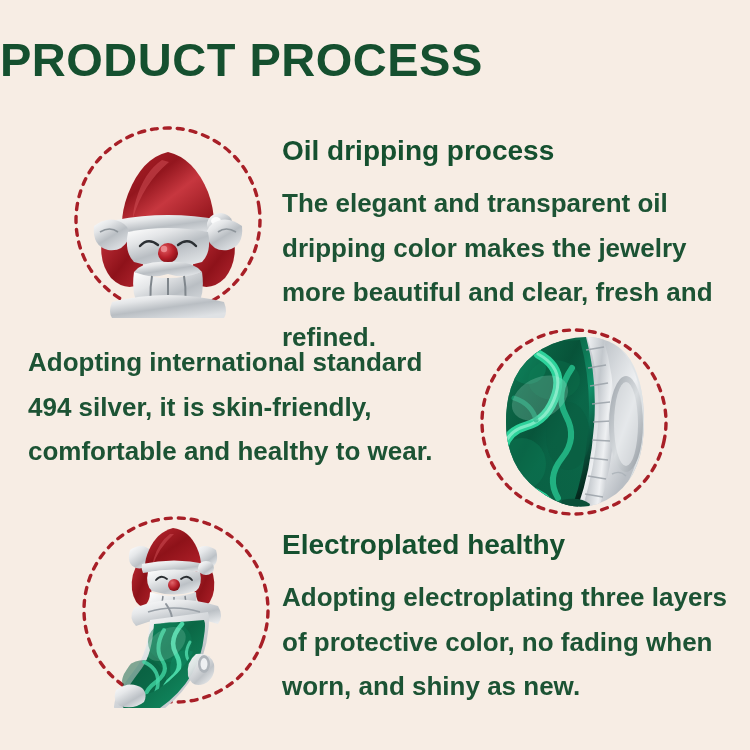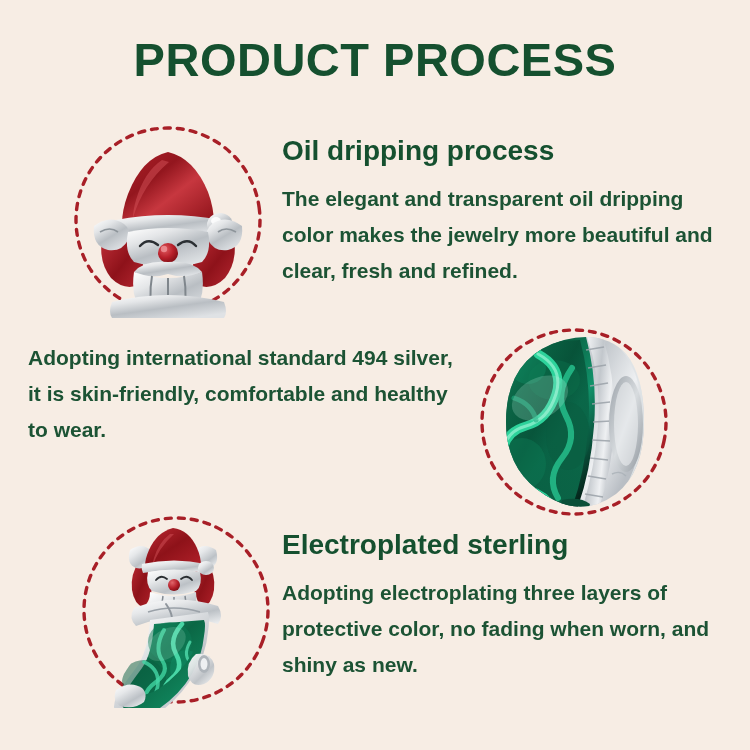--- a/index.html
+++ b/index.html
@@ -17,21 +17,21 @@
     background: #f7ede4;
     overflow: hidden;
   }
 
   
   .page-title {
     position: absolute;
     top: 36px;
     left: 0;
     width: 750px;
-    text-align: center;
+    text-align: left;
     font-size: 47px;
     font-weight: bold;
     letter-spacing: 0.5px;
     color: #15502f;
     line-height: 1.0;
     white-space: nowrap;
   }
 
   
   .row {
@@ -77,21 +77,21 @@
   .block-heading {
     color: #15502f;
     font-size: 28px;
     font-weight: bold;
     line-height: 1.1;
     margin: 0 0 14px 0;
     white-space: nowrap;
   }
   .block-body {
     color: #1c5334;
-    font-size: 21px;
+    font-size: 26px;
     font-weight: bold;
     line-height: 1.72;
     margin: 0;
   }
 </style>
 </head>
 <body>
 
 <div id="page">
 
@@ -341,18 +341,18 @@
 
         <path d="M118 142 q14 -2 18 10 q2 14 -10 20 q-12 4 -16 -8 q-2 -14 8 -22 z" fill="url(#r3sil)" opacity="0.95"></path>
         <path d="M38 178 q14 -10 26 -2 q6 6 2 14 q-10 8 -24 4 q-8 -6 -4 -16 z" fill="url(#r3sil)"></path>
 
         <ellipse cx="126" cy="152" rx="6" ry="9" fill="#aeb4ba"></ellipse>
         <ellipse cx="126" cy="152" rx="3.5" ry="6" fill="#eef0f2"></ellipse>
       </svg>
     </div>
 
     <div class="text-block" id="text-3">
-      <div class="block-heading">Electroplated sterling</div>
+      <div class="block-heading">Electroplated healthy</div>
       <div class="block-body">Adopting electroplating three layers of protective color, no fading when worn, and shiny as new.</div>
     </div>
   </div>
 
 </div>
 
 </body></html>

